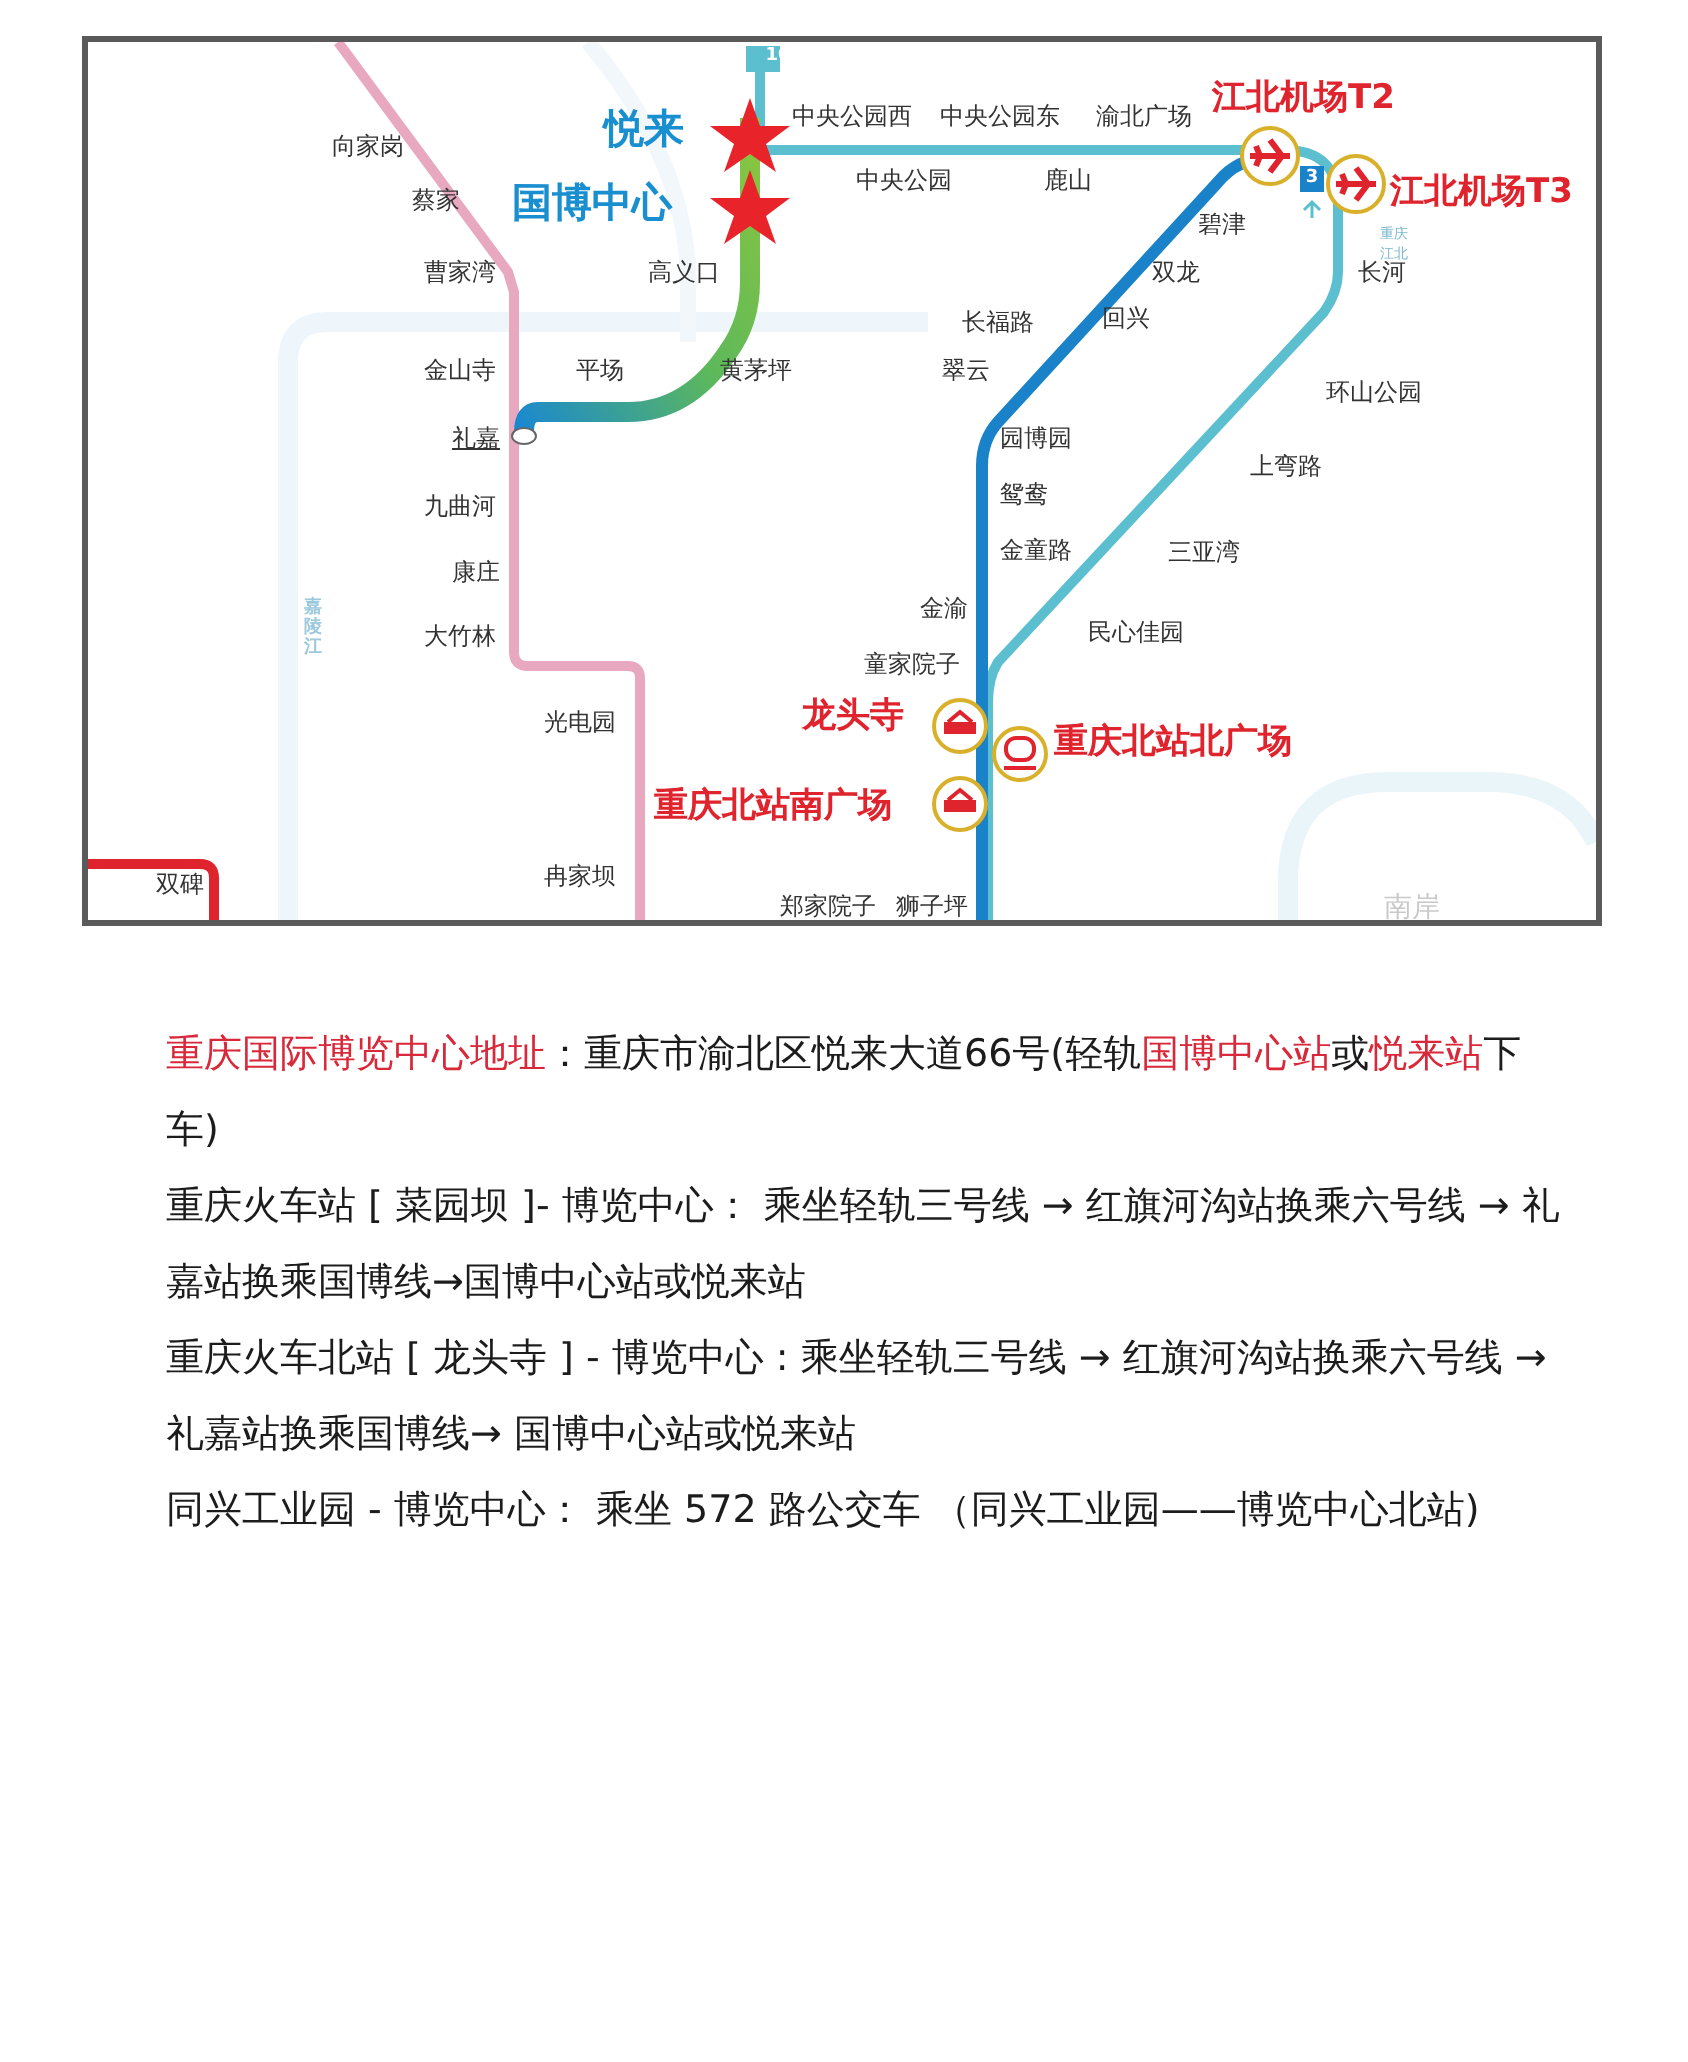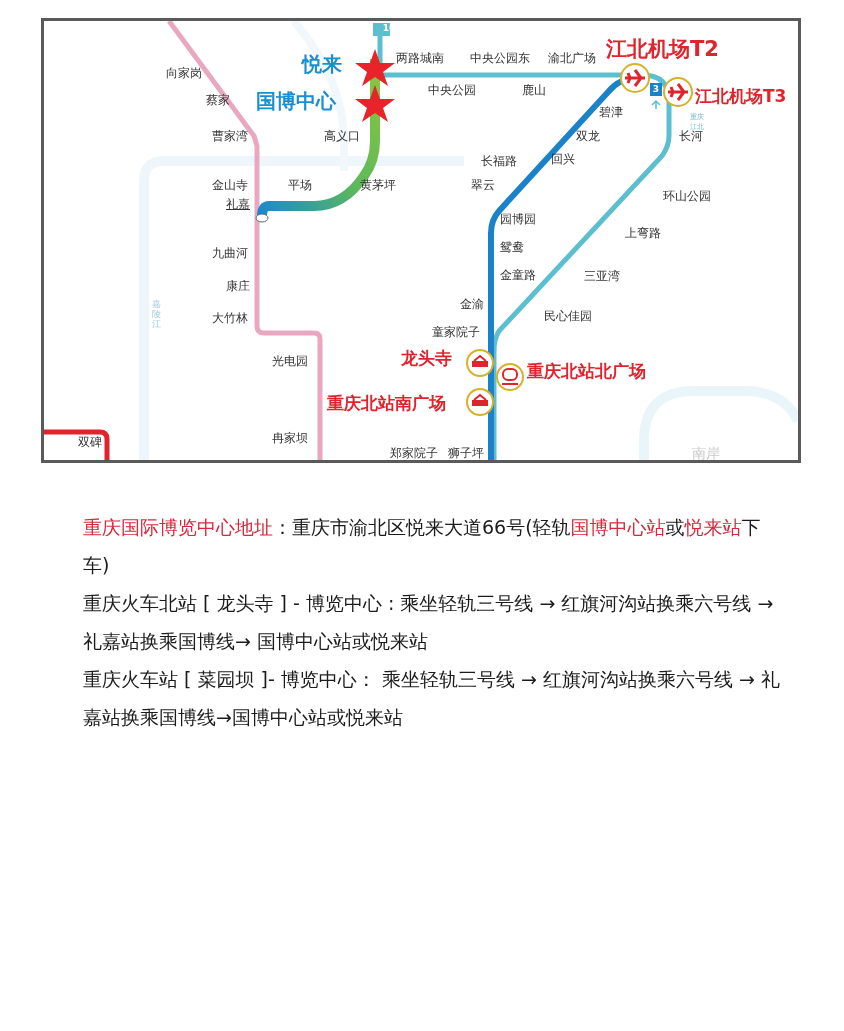--- a/index.html
+++ b/index.html
@@ -78,27 +78,27 @@
       <path d="M458 363 L474 363" stroke="#e0242d" stroke-width="2"></path>
     </g>
   </svg>
 
   <span class="badge" style="left:329px;top:2px;width:32px;">10</span>
   <span class="badge" style="left:606px;top:63px;width:12px;">3</span>
   <span class="river" style="left:604px;top:91px;color:#7cb8cc;width:16px;font-size:7px;margin-left:42px;">重庆江北</span>
 
   <span class="big" style="left:258px;top:33px;font-size:20px;color:#1a8fd0;">悦来</span>
   <span class="big" style="left:212px;top:70px;font-size:20px;color:#1a8fd0;">国博中心</span>
-  <span class="big red" style="left:562px;top:18px;font-size:21px;">江北机场T2</span>
+  <span class="big red" style="left:562px;top:18px;font-size:17px;">江北机场T2</span>
   <span class="big red" style="left:651px;top:65px;font-size:17px;">江北机场T3</span>
   <span class="big red" style="left:357px;top:327px;font-size:17px;">龙头寺</span>
   <span class="big red" style="left:483px;top:340px;font-size:17px;">重庆北站北广场</span>
   <span class="big red" style="left:283px;top:372px;font-size:17px;">重庆北站南广场</span>
 
-  <span class="lbl" style="left:352px;top:30px;">两路城南</span>
+  <span class="lbl" style="left:352px;top:30px;">中央公园西</span>
   <span class="lbl" style="left:426px;top:30px;">中央公园东</span>
   <span class="lbl" style="left:504px;top:30px;">渝北广场</span>
   <span class="lbl" style="left:384px;top:62px;">中央公园</span>
   <span class="lbl" style="left:478px;top:62px;">鹿山</span>
   <span class="lbl" style="left:555px;top:84px;">碧津</span>
   <span class="lbl" style="left:532px;top:108px;">双龙</span>
   <span class="lbl" style="left:437px;top:133px;">长福路</span>
   <span class="lbl" style="left:507px;top:131px;">回兴</span>
   <span class="lbl" style="left:427px;top:157px;">翠云</span>
   <span class="lbl" style="left:456px;top:191px;">园博园</span>
@@ -110,32 +110,33 @@
   <span class="lbl" style="left:404px;top:425px;">狮子坪</span>
   <span class="lbl" style="left:635px;top:108px;">长河</span>
   <span class="lbl" style="left:619px;top:168px;">环山公园</span>
   <span class="lbl" style="left:581px;top:205px;">上弯路</span>
   <span class="lbl" style="left:540px;top:248px;">三亚湾</span>
   <span class="lbl" style="left:500px;top:288px;">民心佳园</span>
   <span class="lbl" style="left:122px;top:45px;">向家岗</span>
   <span class="lbl" style="left:162px;top:72px;">蔡家</span>
   <span class="lbl" style="left:168px;top:108px;">曹家湾</span>
   <span class="lbl" style="left:168px;top:157px;">金山寺</span>
-  <span class="lbl" style="left:182px;top:176px;text-decoration:underline;">礼嘉</span>
+  <span class="lbl" style="left:182px;top:191px;text-decoration:underline;">礼嘉</span>
   <span class="lbl" style="left:168px;top:225px;">九曲河</span>
   <span class="lbl" style="left:182px;top:258px;">康庄</span>
   <span class="lbl" style="left:168px;top:290px;">大竹林</span>
   <span class="lbl" style="left:228px;top:333px;">光电园</span>
   <span class="lbl" style="left:228px;top:410px;">冉家坝</span>
   <span class="lbl" style="left:280px;top:108px;">高义口</span>
   <span class="lbl" style="left:244px;top:157px;text-align:right;">平场</span>
   <span class="lbl" style="left:316px;top:157px;">黄茅坪</span>
   <span class="lbl" style="left:34px;top:414px;">双碑</span>
 
-  <span class="river" style="left:108px;top:278px;">嘉陵江</span>
+  <span class="river" style="left:108px;top:278px;font-weight:bold;">嘉陵江</span>
   <span class="south" style="left:648px;top:424px;">南岸</span>
 </div>
 
 <div class="text-block">
   <p><span class="hl">重庆国际博览中心地址</span><span>：</span><span>重庆市渝北区悦来大道66号(轻轨</span><span class="hl">国博中心站</span><span>或</span><span class="hl">悦来站</span><span>下车)</span></p>
+  <p>重庆火车站 [ 菜园坝 ]- 博览中心： 乘坐轻轨三号线 → 红旗河沟站换乘六号线 → 礼嘉站换乘国博线→国博中心站或悦来站</p>
   <p>重庆火车北站 [ 龙头寺 ] - 博览中心 : 乘坐轻轨三号线 → 红旗河沟站换乘六号线 → 礼嘉站换乘国博线→ 国博中心站或悦来站</p>
-  <p>重庆火车站 [ 菜园坝 ]- 博览中心： 乘坐轻轨三号线 → 红旗河沟站换乘六号线 → 礼嘉站换乘国博线→国博中心站或悦来站</p>
+  <p>同兴工业园 - 博览中心： 乘坐 572 路公交车 （同兴工业园——博览中心北站)</p>
 </div>
 
 </body></html>

